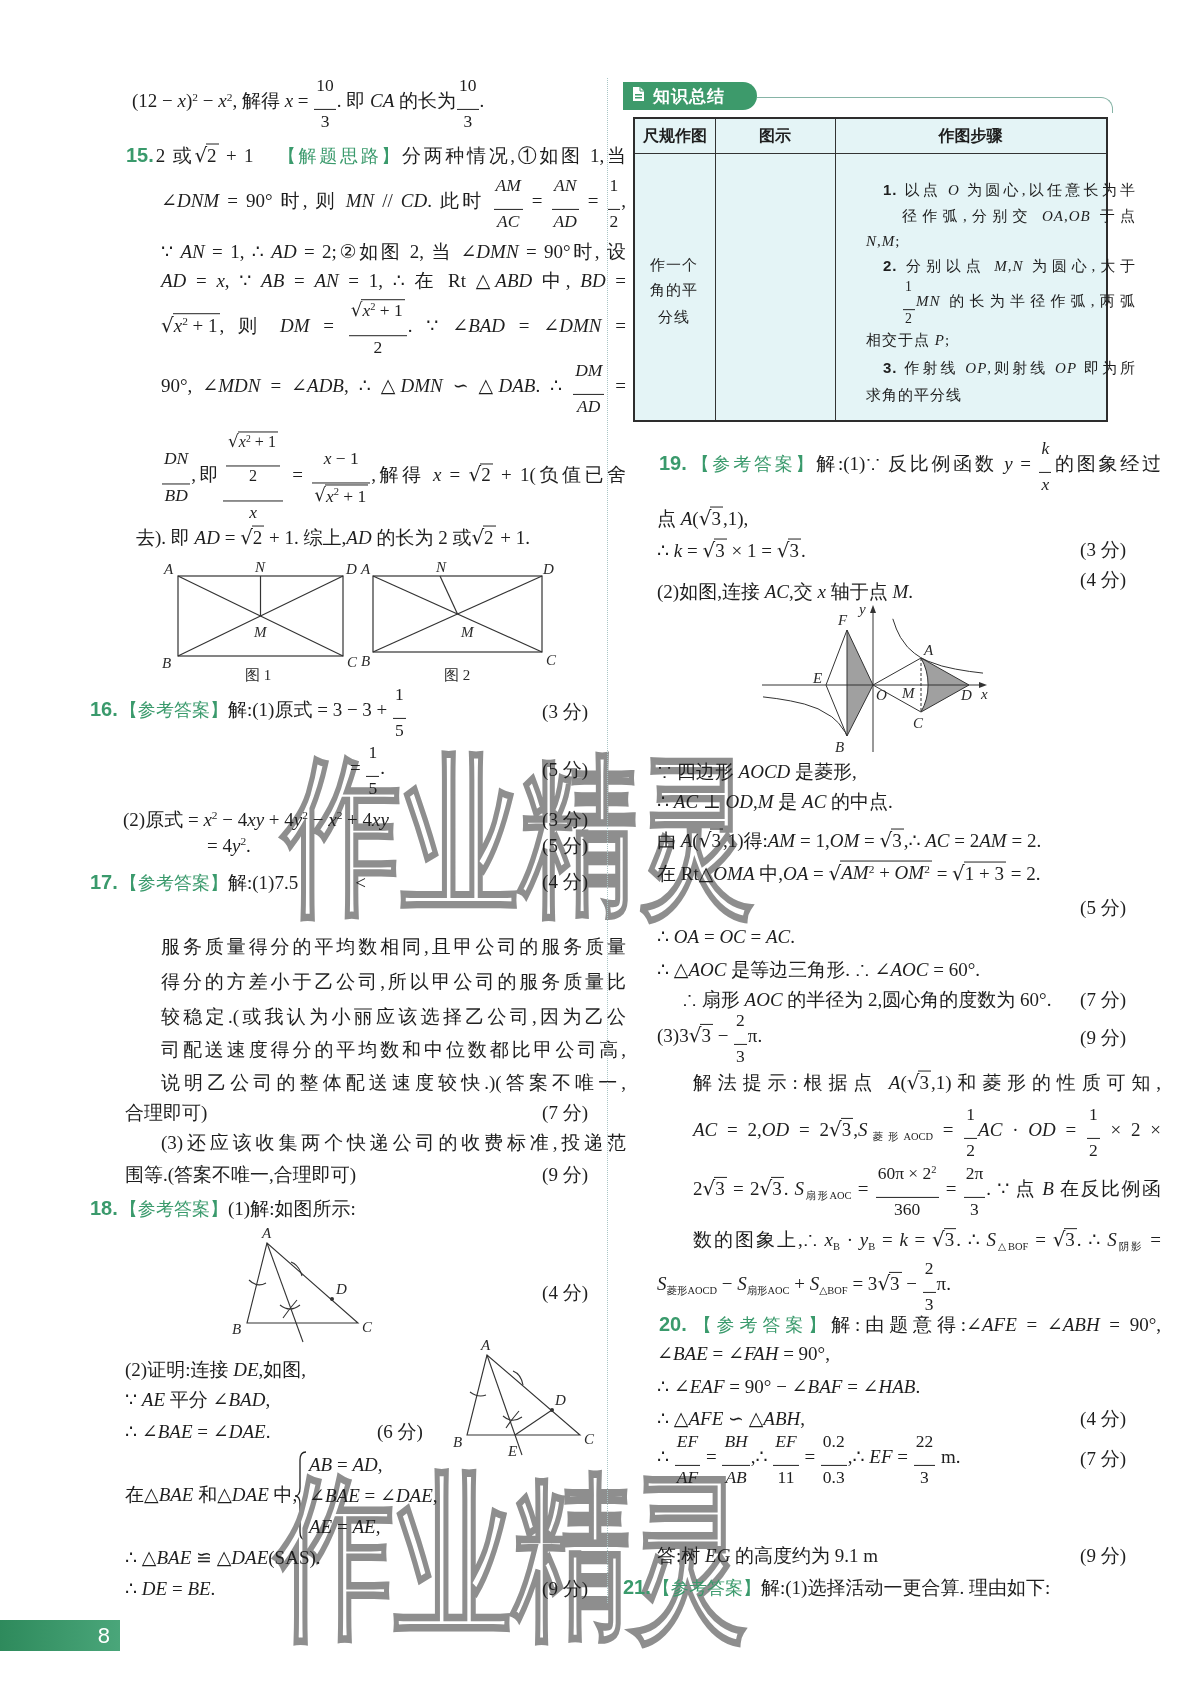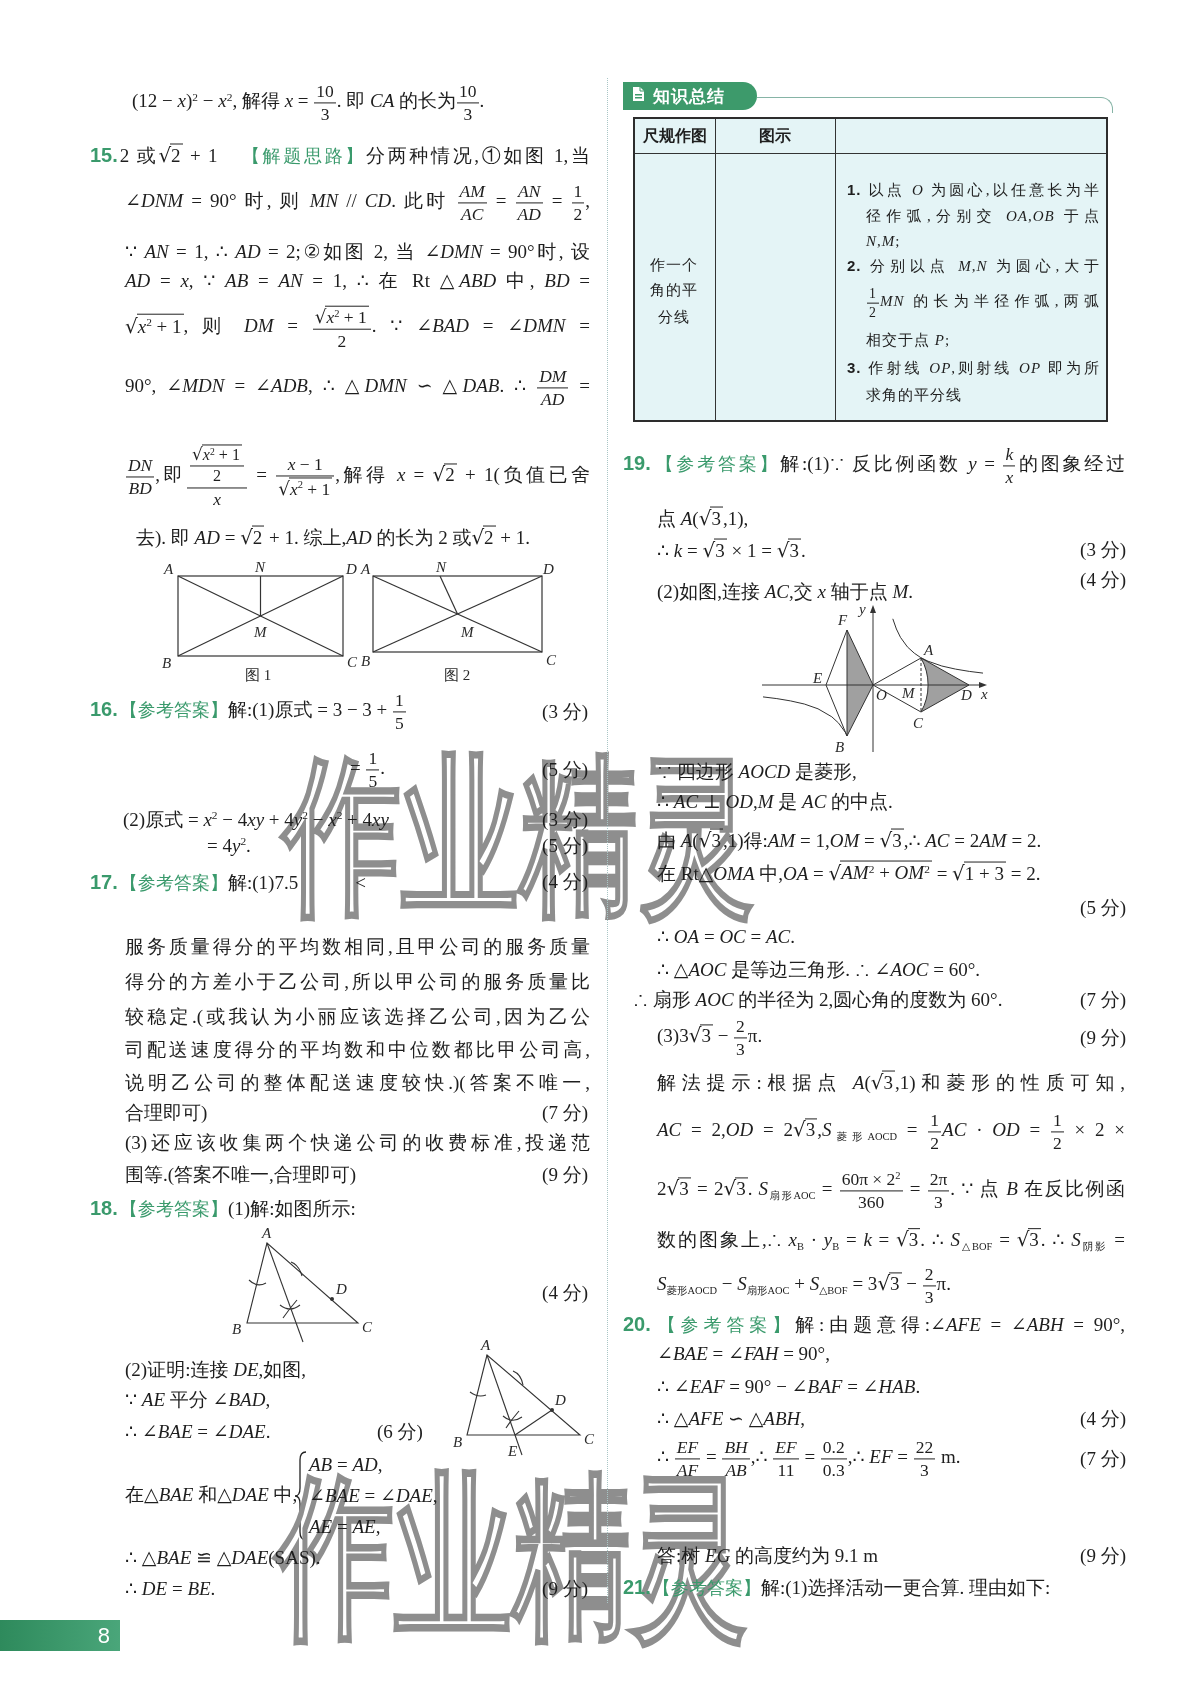--- a/index.html
+++ b/index.html
@@ -1,29 +1,29 @@
 <!DOCTYPE html>
 <html><head>
 <meta charset="utf-8">
 <style>
   html,body{margin:0;padding:0;background:#fff;}
   #page{position:relative;width:1177px;height:1684px;overflow:hidden;background:#fff;
         font-family:"Liberation Serif","DejaVu Serif",serif;color:#1e1e1e;}
   .ln{position:absolute;transform:translateY(-50%);font-size:19px;line-height:1.25;white-space:nowrap;}
-  .ln.j{text-align:justify;text-align-last:justify;}
+  .ln.j{text-align:justify;text-align-last:justify;margin-left:36px;}
   .ln.t15{font-size:15px;letter-spacing:1px;}
   .ln.c{text-align:center;text-align-last:center;}
   .sc{position:absolute;transform:translateY(-50%);font-size:19px;white-space:nowrap;}
   .sc.l{right:589px;}
   .sc.r{right:51px;}
   .iv{font-style:italic;font-family:"Liberation Serif","DejaVu Serif",serif;}
   .fr{display:inline-block;vertical-align:middle;text-align:center;text-align-last:center;
       font-size:0.92em;line-height:1.15;margin:0 1px;}
   .fr *{text-align-last:center;}
-  .fr>.nu{display:block;border-bottom:1px solid #222;padding:0 2px 1px;}
+  .fr>.nu{display:block;border-bottom:1px solid #222;padding:0 2px 14px;}
   .fr>.de{display:block;padding:1px 2px 0;}
   .sq{white-space:nowrap;}
   .sq>.rg{font-family:"DejaVu Serif",serif;font-size:1.05em;margin-right:-1px;}
   .sq>.rs{display:inline-block;border-top:1px solid #222;padding:1px 2px 0 1px;line-height:1.1;}
   .sp{font-size:0.6em;vertical-align:0.6em;}
   .sb{font-size:0.55em;vertical-align:-0.35em;font-style:normal;}
   .gl{color:#3a9a6c;font-family:"DejaVu Sans",sans-serif;font-size:0.95em;}
   .qn{color:#3a9a6c;font-family:"Liberation Sans","DejaVu Sans",sans-serif;font-weight:bold;font-size:20px;margin-right:2px;}
   .bn{font-family:"Liberation Sans","DejaVu Sans",sans-serif;font-weight:bold;}
   .divider{position:absolute;left:607px;top:78px;height:1525px;border-left:1px dotted #a9c6c6;}
@@ -243,20 +243,21 @@
     <span class="ttl">知识总结</span>
   </div>
   <div class="kb-line"></div>
 
   <div class="kb-table">
     <div class="vd" style="left:80px"></div>
     <div class="vd" style="left:200px"></div>
     <div class="hd"></div>
     <div class="hcell" style="left:0;width:80px">尺规作图</div>
     <div class="hcell" style="left:80px;width:120px">图示</div>
+    <div class="hcell" style="left:200px;width:271px">作图步骤</div>
   </div>
 
   <div class="ln t15 c" style="left:633px;top:265px;width:82px">作一个</div>
   <div class="ln t15 c" style="left:633px;top:290px;width:82px">角的平</div>
   <div class="ln t15 c" style="left:633px;top:317px;width:82px">分线</div>
 
   <div class="ln t15 j" style="left:847px;top:190px;width:253px"><span class="bn">1.</span> 以点 <span class="iv">O</span> 为圆心,以任意长为半</div>
   <div class="ln t15 j" style="left:866px;top:216px;width:234px">径作弧,分别交 <span class="iv">OA</span>,<span class="iv">OB</span> 于点</div>
   <div class="ln t15" style="left:866px;top:241px"><span class="iv">N</span>,<span class="iv">M</span>;</div>
   <div class="ln t15 j" style="left:847px;top:266px;width:253px"><span class="bn">2.</span> 分别以点 <span class="iv">M</span>,<span class="iv">N</span> 为圆心,大于</div>
@@ -271,21 +272,21 @@
   <div class="sc r" style="top:550px">(3 分)</div>
   <div class="ln" style="left:657px;top:592px">(2)如图,连接 <span class="iv">AC</span>,交 <span class="iv">x</span> 轴于点 <span class="iv">M</span>.</div>
   <div class="sc r" style="top:580px">(4 分)</div>
   <div class="ln" style="left:657px;top:772px">∵ 四边形 <span class="iv">AOCD</span> 是菱形,</div>
   <div class="ln" style="left:657px;top:802px">∴ <span class="iv">AC</span> ⊥ <span class="iv">OD</span>,<span class="iv">M</span> 是 <span class="iv">AC</span> 的中点.</div>
   <div class="ln" style="left:657px;top:840px">由 <span class="iv">A</span>(<span class="sq"><span class="rg">√</span><span class="rs">3</span></span>,1)得:<span class="iv">AM</span> = 1,<span class="iv">OM</span> = <span class="sq"><span class="rg">√</span><span class="rs">3</span></span>,∴ <span class="iv">AC</span> = 2<span class="iv">AM</span> = 2.</div>
   <div class="ln" style="left:657px;top:873px">在 Rt△<span class="iv">OMA</span> 中,<span class="iv">OA</span> = <span class="sq"><span class="rg">√</span><span class="rs"><span class="iv">AM</span><span class="sp">2</span> + <span class="iv">OM</span><span class="sp">2</span></span></span> = <span class="sq"><span class="rg">√</span><span class="rs">1 + 3</span></span> = 2.</div>
   <div class="sc r" style="top:908px">(5 分)</div>
   <div class="ln" style="left:657px;top:937px">∴ <span class="iv">OA</span> = <span class="iv">OC</span> = <span class="iv">AC</span>.</div>
   <div class="ln" style="left:657px;top:970px">∴ △<span class="iv">AOC</span> 是等边三角形. ∴ ∠<span class="iv">AOC</span> = 60°.</div>
-  <div class="ln" style="left:633px;top:1000px">∴ 扇形 <span class="iv">AOC</span> 的半径为 2,圆心角的度数为 60°.</div>
+  <div class="ln" style="left:682px;top:1000px">∴ 扇形 <span class="iv">AOC</span> 的半径为 2,圆心角的度数为 60°.</div>
   <div class="sc r" style="top:1000px">(7 分)</div>
   <div class="ln" style="left:657px;top:1038px">(3)3<span class="sq"><span class="rg">√</span><span class="rs">3</span></span> − <span class="fr"><span class="nu">2</span><span class="de">3</span></span>π.</div>
   <div class="sc r" style="top:1038px">(9 分)</div>
   <div class="ln j" style="left:657px;top:1082px;width:468px">解法提示:根据点 <span class="iv">A</span>(<span class="sq"><span class="rg">√</span><span class="rs">3</span></span>,1)和菱形的性质可知,</div>
   <div class="ln j" style="left:657px;top:1132px;width:468px"><span class="iv">AC</span> = 2,<span class="iv">OD</span> = 2<span class="sq"><span class="rg">√</span><span class="rs">3</span></span>,<span class="iv">S</span><span class="sb">菱形AOCD</span> = <span class="fr"><span class="nu">1</span><span class="de">2</span></span><span class="iv">AC</span> · <span class="iv">OD</span> = <span class="fr"><span class="nu">1</span><span class="de">2</span></span> × 2 ×</div>
   <div class="ln j" style="left:657px;top:1191px;width:468px">2<span class="sq"><span class="rg">√</span><span class="rs">3</span></span> = 2<span class="sq"><span class="rg">√</span><span class="rs">3</span></span>. <span class="iv">S</span><span class="sb">扇形AOC</span> = <span class="fr"><span class="nu">60π × 2<span class="sp">2</span></span><span class="de">360</span></span> = <span class="fr"><span class="nu">2π</span><span class="de">3</span></span>. ∵ 点 <span class="iv">B</span> 在反比例函</div>
   <div class="ln j" style="left:657px;top:1240px;width:468px">数的图象上,∴ <span class="iv">x</span><span class="sb">B</span> · <span class="iv">y</span><span class="sb">B</span> = <span class="iv">k</span> = <span class="sq"><span class="rg">√</span><span class="rs">3</span></span>. ∴ <span class="iv">S</span><span class="sb">△BOF</span> = <span class="sq"><span class="rg">√</span><span class="rs">3</span></span>. ∴ <span class="iv">S</span><span class="sb">阴影</span> =</div>
   <div class="ln" style="left:657px;top:1286px"><span class="iv">S</span><span class="sb">菱形AOCD</span> − <span class="iv">S</span><span class="sb">扇形AOC</span> + <span class="iv">S</span><span class="sb">△BOF</span> = 3<span class="sq"><span class="rg">√</span><span class="rs">3</span></span> − <span class="fr"><span class="nu">2</span><span class="de">3</span></span>π.</div>
 
   <div class="ln j" style="left:623px;top:1324px;width:502px"><span class="qn">20.</span><span class="gl">【参考答案】</span>解:由题意得:∠<span class="iv">AFE</span> = ∠<span class="iv">ABH</span> = 90°,</div>

